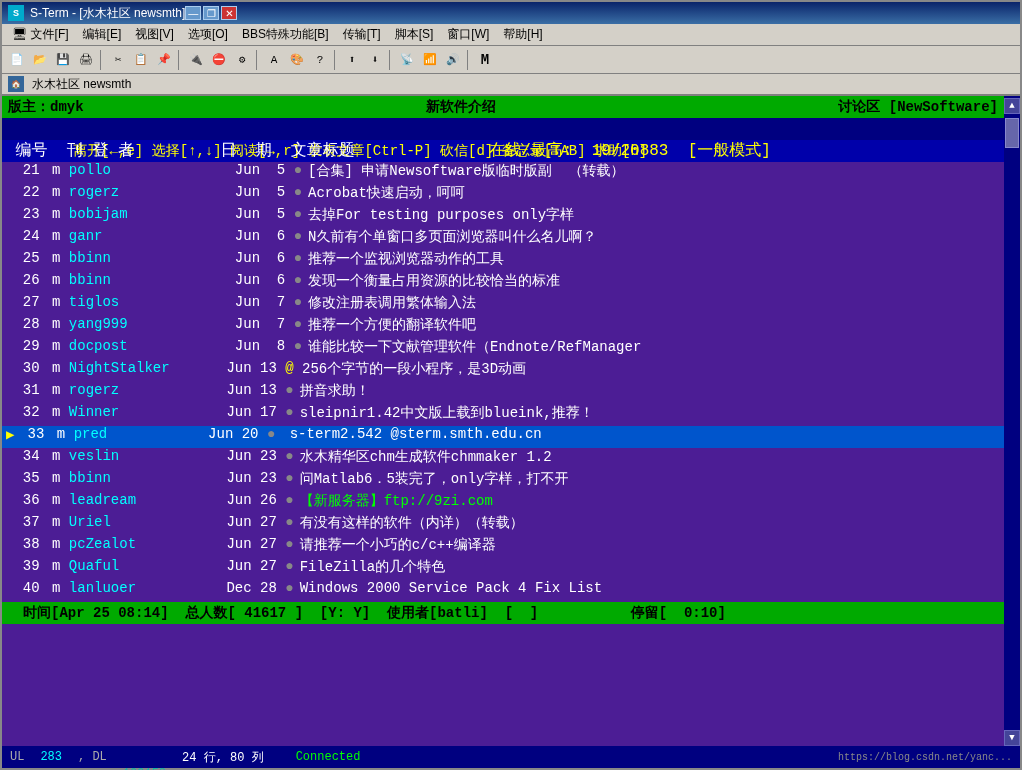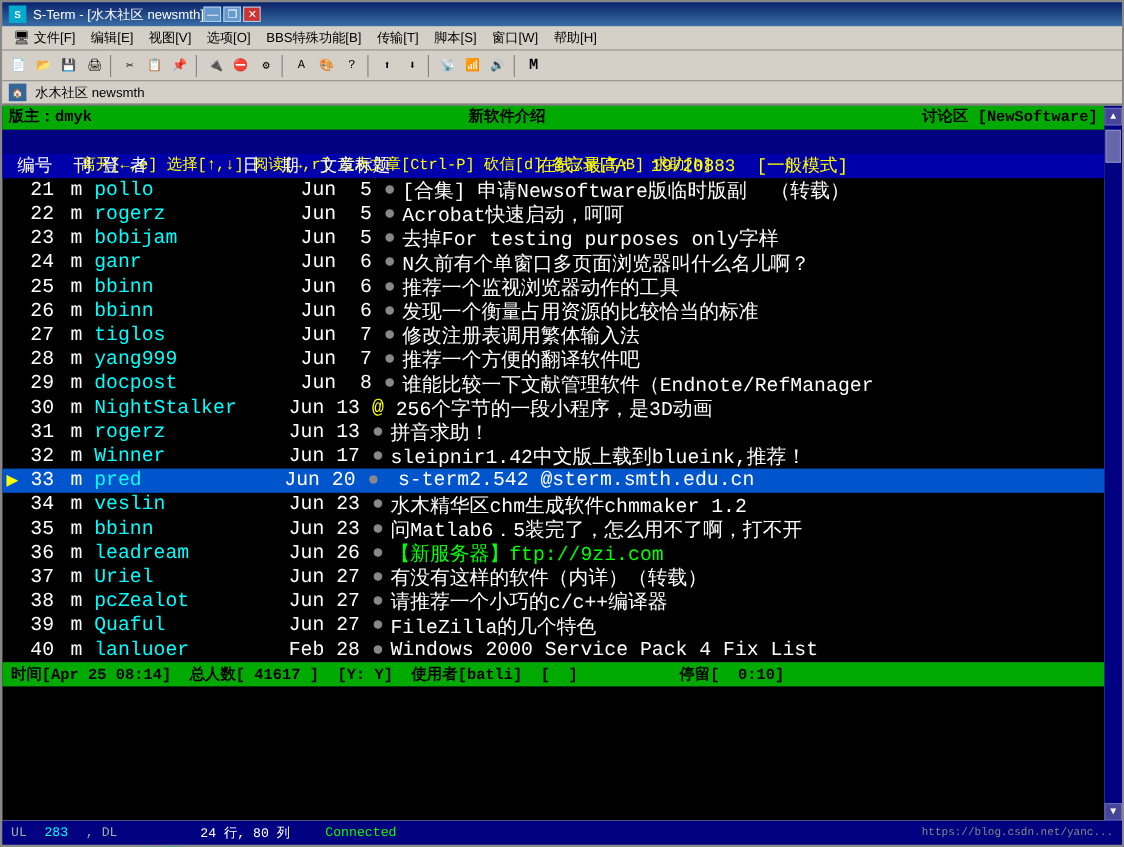--- a/index.html
+++ b/index.html
@@ -133,41 +133,41 @@
       line-height: 22px;
       font-size: 16px;
       white-space: pre;
       display: flex;
       align-items: center;
     }
 
     
     .post-row {
       display: flex;
-      align-items: center;
-      height: 22px;
-      font-size: 18px;
+      align-items: flex-start;
+      height: 22px;
+      font-size: 14px;
       padding: 0 4px;
       white-space: pre;
       color: #ffffff;
     }
     .post-row .num { color: #ffffff; min-width: 30px; text-align: right; margin-right: 4px; }
     .post-row .author { color: #00ffff; min-width: 120px; margin-right: 4px; }
     .post-row .dot { color: #888888; margin-right: 6px; }
     .post-row .title { color: #ffffff; }
     .post-row .title.green { color: #00ff00; }
 
     
     #status-bar {
       background: #00aa00;
       color: #000000;
       height: 22px;
       display: flex;
       align-items: center;
-      padding: 0 8px;
+      padding: 0 21px;
       font-size: 14px;
       font-weight: bold;
       white-space: pre;
       justify-content: space-between;
       text-align: right;
     }
 
     
     #bottom-bar {
       background: #000080;
@@ -274,21 +274,21 @@
     <div class="toolbar-sep"></div>
     <div class="toolbar-btn" style="font-weight:bold;font-size:14px;">M</div>
   </div>
 
   <div id="addr-bar">
     <div id="addr-icon">🏠</div>
     <span>水木社区 newsmth</span>
   </div>
 
   <div id="terminal-wrapper">
-    <div id="terminal-content" style="background: #000000; color: rgb(255, 255, 255);">
+    <div id="terminal-content" style="background: #4c1d95; color: rgb(255, 255, 255);">
 
       <div class="header-line">
         <span>版主：dmyk</span>
         <span>新软件介绍</span>
         <span>讨论区 [NewSoftware]</span>
       </div>
 
       <div class="nav-line">
         <span>离开[←,e] 选择[↑,↓] 阅读[→,r] 发表文章[Ctrl-P] 砍信[d] 备忘录[TAB] 求助[h]</span>
       </div>
@@ -337,36 +337,36 @@
         </div>
 
         <div class="post-row" style="background:#0055cc;">
           <span style="color:#ffff00;font-weight:bold;">▶</span><span class="num"> 33</span><span> m </span><span style="color:#00ffff;">pred        </span><span>    Jun 20 </span><span class="dot">●</span><span style="color:#ffffff;"> s-term2.542 @sterm.smth.edu.cn</span>
         </div>
 
         <div class="post-row">
           <span class="num">  34</span><span> m </span><span class="author">veslin      </span><span>    Jun 23 </span><span class="dot">●</span><span class="title">水木精华区chm生成软件chmmaker 1.2</span>
         </div>
         <div class="post-row">
-          <span class="num">  35</span><span> m </span><span class="author">bbinn       </span><span>    Jun 23 </span><span class="dot">●</span><span class="title">问Matlab6．5装完了，怎么用不了啊，打不开</span>
+          <span class="num">  35</span><span> m </span><span class="author">bbinn       </span><span>    Jun 23 </span><span class="dot">●</span><span class="title">问Matlab6．5装完了，only字样，打不开</span>
         </div>
         <div class="post-row">
           <span class="num">  36</span><span> m </span><span class="author">leadream    </span><span>    Jun 26 </span><span class="dot">●</span><span class="title green">【新服务器】ftp://9zi.com</span>
         </div>
         <div class="post-row">
           <span class="num">  37</span><span> m </span><span class="author">Uriel       </span><span>    Jun 27 </span><span class="dot">●</span><span class="title">有没有这样的软件（内详）（转载）</span>
         </div>
         <div class="post-row">
           <span class="num">  38</span><span> m </span><span class="author">pcZealot    </span><span>    Jun 27 </span><span class="dot">●</span><span class="title">请推荐一个小巧的c/c++编译器</span>
         </div>
         <div class="post-row">
           <span class="num">  39</span><span> m </span><span class="author">Quaful      </span><span>    Jun 27 </span><span class="dot">●</span><span class="title">FileZilla的几个特色</span>
         </div>
         <div class="post-row">
-          <span class="num">  40</span><span> m </span><span class="author">lanluoer    </span><span>    Feb 28 </span><span class="dot">●</span><span class="title">Windows 2000 Service Pack 4 Fix List</span>
+          <span class="num">  40</span><span> m </span><span class="author">lanluoer    </span><span>    Dec 28 </span><span class="dot">●</span><span class="title">Windows 2000 Service Pack 4 Fix List</span>
         </div>
 
       </div>
 
       <div id="status-bar">
         <span>时间[Apr 25 08:14]  总人数[ 41617 ]  [Y: Y]  使用者[batli]  [  ]           停留[  0:10]</span>
       </div>
 
     </div>
 

